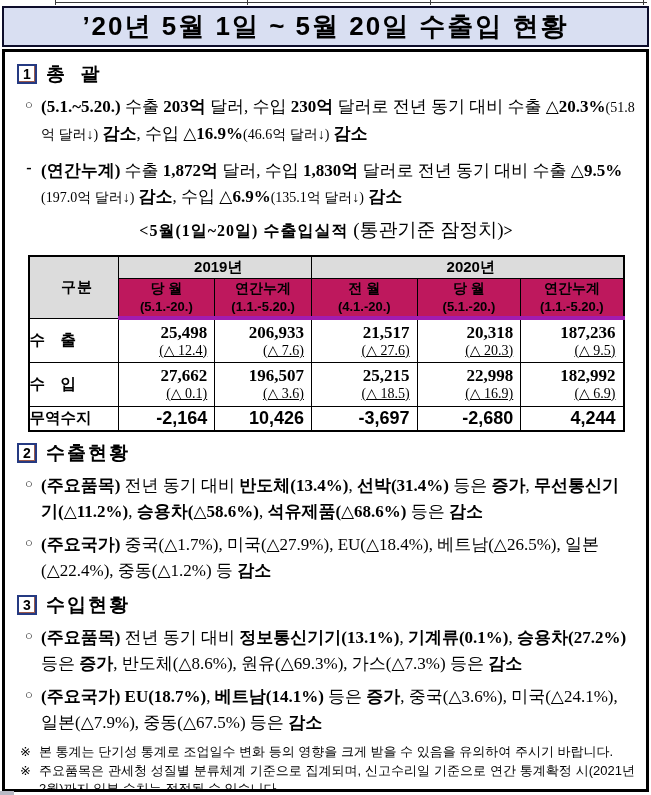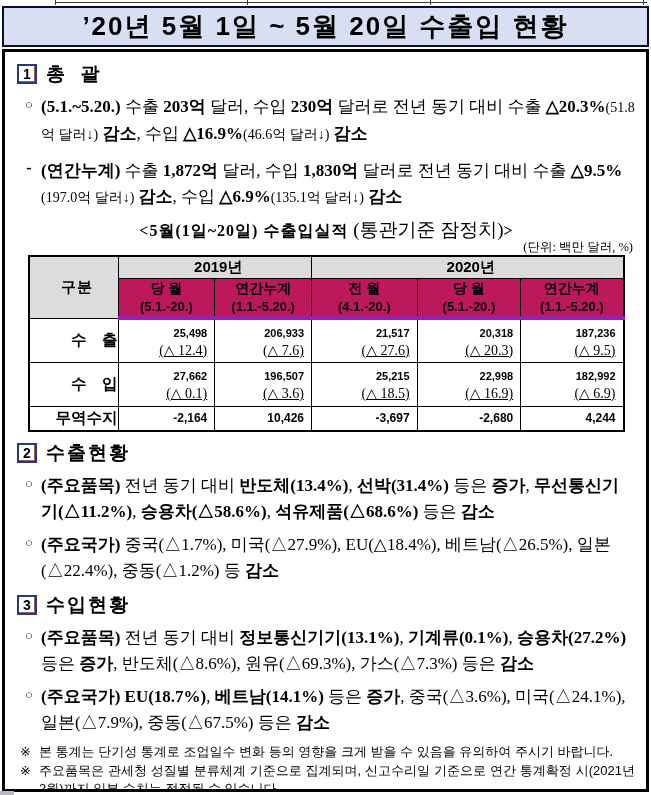--- a/index.html
+++ b/index.html
@@ -34,21 +34,21 @@
     width:20px; height:20px; border:2px solid #253a82;
     box-shadow: inset -1px -1px 0 #9c5a4a;
     font-family:"Liberation Sans","DejaVu Sans",sans-serif;
     font-weight:bold; font-size:14px; line-height:1;
   }
   .sec-title { font-weight:bold; font-size:19px; letter-spacing:2px;font-family:Liberation Mono, monospace; }
 
   .bullet { display:flex; margin-top:7px; }
   .bullet .marker { width:24px; flex:0 0 24px; text-align:center; font-size:13px; padding-top:3px; }
   .bullet .marker.dash { font-size:16px; font-weight:bold; padding-top:1px; }
-  .bullet .btext { flex:1; font-size:17px; line-height:26px;font-family:Liberation Serif, serif; }
+  .bullet .btext { flex:1; font-size:17px; line-height:26px; }
   .seg-b { font-weight:bold; }
   .seg-sm { font-size:14px; }
 
   .caption-block { margin-top:6px; height:36px; }
   .caption-line { text-align:center; font-size:16px; }
   .caption-line .cap-b { font-weight:bold; letter-spacing:1px; }
   .caption-line .cap-r { font-size:19px; }
   .caption-line .cap-c { font-weight:bold; }
   .unit-line { text-align:right; font-size:12.5px; margin-top:-4px; padding-right:2px; }
 
@@ -57,26 +57,26 @@
     font-family:"Liberation Sans","DejaVu Sans",sans-serif;
   }
   table.trade th, table.trade td { border:1px solid #000; }
   table.trade { border:2px solid #000; }
   tr.gh th { height:22px; background:#dcdcdc; font-size:15px; font-weight:bold;padding-left:7px; }
   th.corner { background:#dcdcdc; font-size:15px; font-weight:bold; letter-spacing:1px; }
   tr.sh th { height:40px; background:#be185d; font-size:14px; font-weight:bold; border-bottom:4px solid #a21caf; }
   tr.sh th .sub2 { font-size:13px; font-weight:bold; margin-top:1px; }
   td.yd, th.yd { border-left:2px solid #000;text-align:center; }
   tr.data td { height:44px; vertical-align:middle; }
-  td.rowlabel { text-align:right; font-size:15.5px; font-weight:bold; font-family:Liberation Serif, serif; }
+  td.rowlabel { text-align:left; font-size:15.5px; font-weight:bold; font-family:Liberation Serif, serif; }
   td.num { text-align:right; padding-right:7px; }
-  td.num .v { font-size:11px; font-weight:bold; line-height:20px; }
+  td.num .v { font-size:17px; font-weight:bold; line-height:20px;font-family:Liberation Serif, serif; }
   td.num .d { font-size:14px; line-height:16px; font-family:"Liberation Serif","DejaVu Serif",serif;text-decoration:underline; }
   tr.balance td { height:25px; }
-  tr.balance td.num { font-size:12px; font-weight:bold; }
+  tr.balance td.num { font-size:18px; font-weight:bold; }
 
   .tbl-footnote {
     margin-top:3px; font-family:"Liberation Sans","DejaVu Sans",sans-serif;
     font-weight:bold; font-size:12.6px; letter-spacing:-0.4px; white-space:nowrap; overflow:hidden;
   }
 
   .notes { margin-top:7px; font-family:"Liberation Sans","DejaVu Sans",sans-serif; font-size:13px; line-height:18px; }
   .note { display:flex; margin-top:1px; }
   .note .note-marker { flex:0 0 22px; text-align:left; padding-left:3px; }
   .note .note-text { flex:1; text-align:justify; }
@@ -114,21 +114,20 @@
 
     <div class="bullet" style="margin-top:10px">
       <span class="marker dash">-</span>
       <span class="btext"><span class="seg-b">(연간누계)</span><span> 수출 </span><span class="seg-b">1,872억</span><span> 달러, 수입 </span><span class="seg-b">1,830억</span><span> 달러로 전년 동기 대비 수출 </span><span class="seg-b">△9.5%</span><span class="seg-sm">(197.0억 달러↓)</span><span class="seg-b"> 감소</span><span>, 수입 </span><span class="seg-b">△6.9%</span><span class="seg-sm">(135.1억 달러↓)</span><span class="seg-b"> 감소</span></span>
     </div>
 
     <div class="caption-block">
       <div class="caption-line">
         <span class="cap-b">&lt;5월(1일~20일) 수출입실적</span><span class="cap-r"> (통관기준 잠정치)</span><span class="cap-c">&gt;</span>
       </div>
-      <div class="unit-line">(단위: 백만 달러, %)</div>
     </div>
 
     <table class="trade">
       <colgroup>
         <col style="width:90px">
           <col style="width:97px">
           <col style="width:97px">
         <col style="width:106px">
           <col style="width:104px">
           <col style="width:103px">

